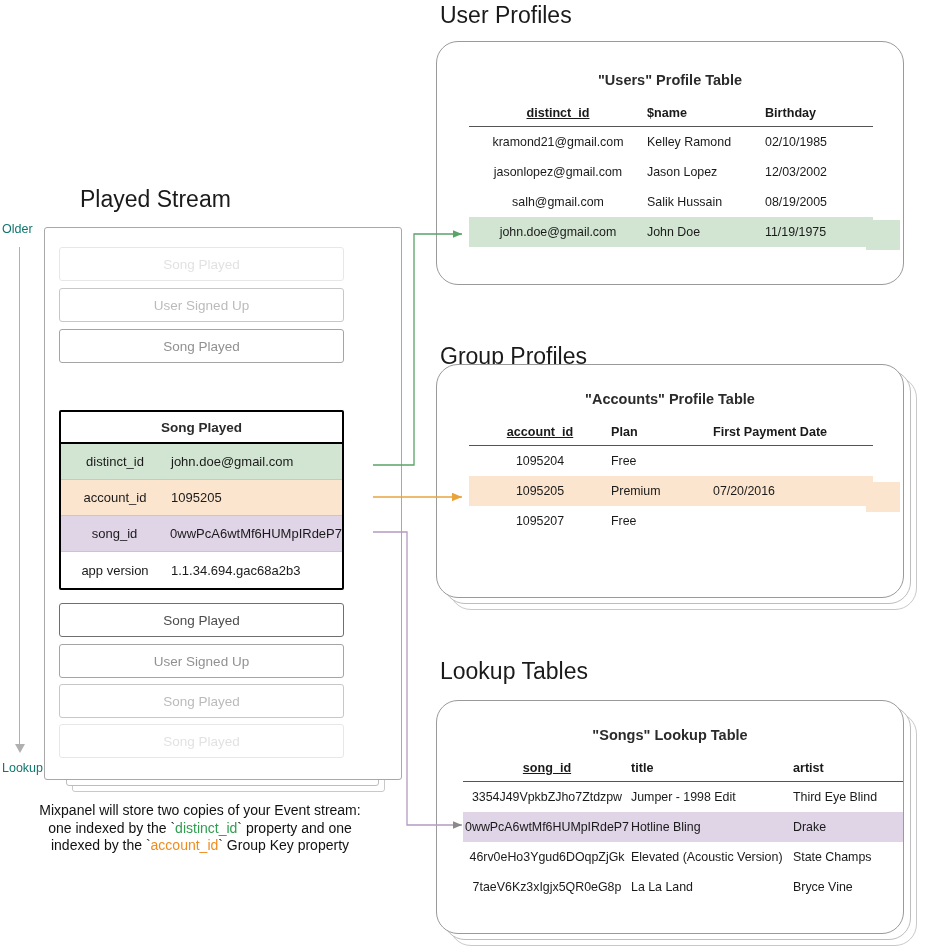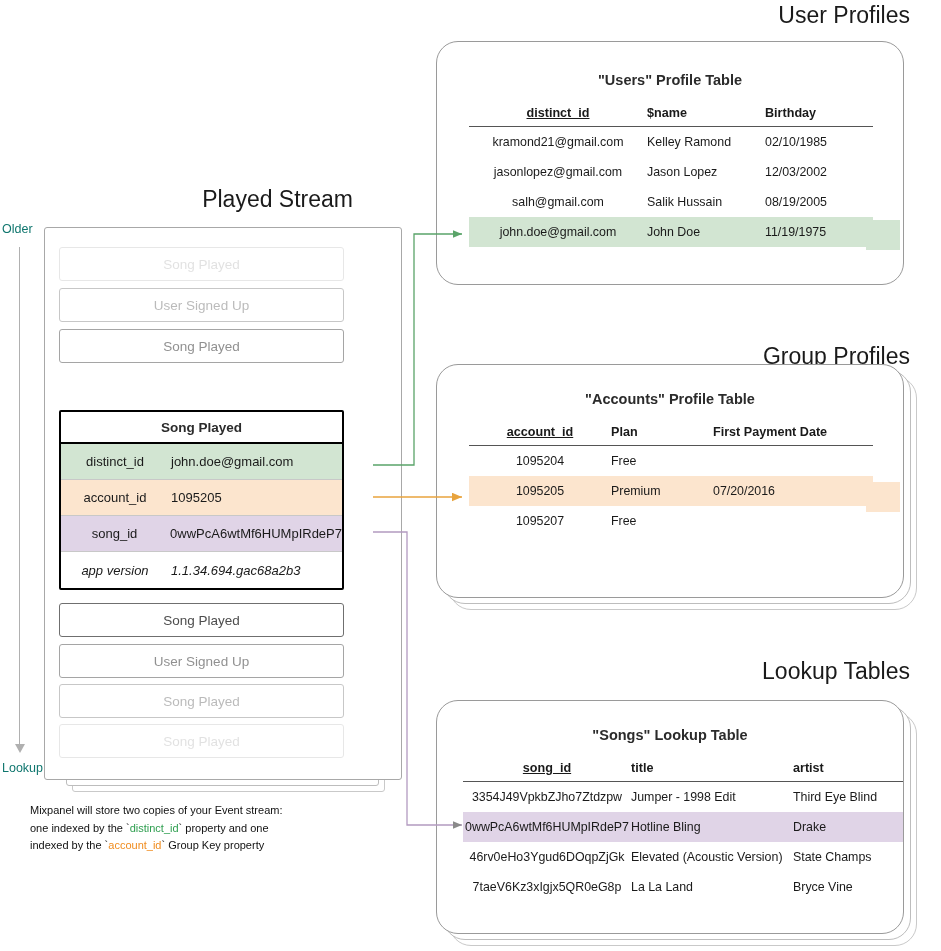--- a/index.html
+++ b/index.html
@@ -11,21 +11,21 @@
     overflow: hidden;
     color: #000;
   }
   .stage { position: absolute; inset: 0; }
 
   
   .section-title {
     position: absolute;
     font-size: 23px;
     color: #1a1a1a;
-    text-align: right;
+    text-align: left;
     white-space: nowrap;
     font-weight: 400;
   }
 
   
   .card {
     position: absolute;
     background: #fff;
     border: 1.6px solid #9a9a9a;
     border-radius: 22px;
@@ -92,21 +92,21 @@
     border-bottom: 2px solid #000;
     background: #fff;
   }
   .prop-row {
     display: flex; align-items: center;
     height: 36px;
     border-bottom: 1px solid #c8c8c8;
     font-size: 13px;
     color: #1a1a1a;
   }
-  .prop-row:last-child { border-bottom: none; font-style: italic; }
+  .prop-row:last-child { border-bottom: none; }
   .prop-key {
     width: 108px; text-align: center;
     font-size: 13px;
   }
   .prop-val { flex: 1; font-size: 13px; padding-left: 2px; }
   .prop-row.green  { background: #d2e5d2; }
   .prop-row.orange { background: #fce5ce; }
   .prop-row.purple { background: #e0d4e7; }
   .prop-row.plain  { background: #fff; }
 
@@ -129,22 +129,22 @@
     border-left: 5px solid transparent;
     border-right: 5px solid transparent;
     border-top: 9px solid #b0b0b0;
   }
 
   
   #caption {
     position: absolute;
     left: 30px; top: 802px;
     width: 340px;
-    text-align: left;
-    font-size: 11px;
+    text-align: center;
+    font-size: 14px;
     line-height: 17.5px;
     color: #111;
   }
   .tok-green  { color: #2e9e4f; }
   .tok-orange { color: #f08c1e; }
 
   
   .tbl-title {
     text-align: center;
     font-weight: bold;

